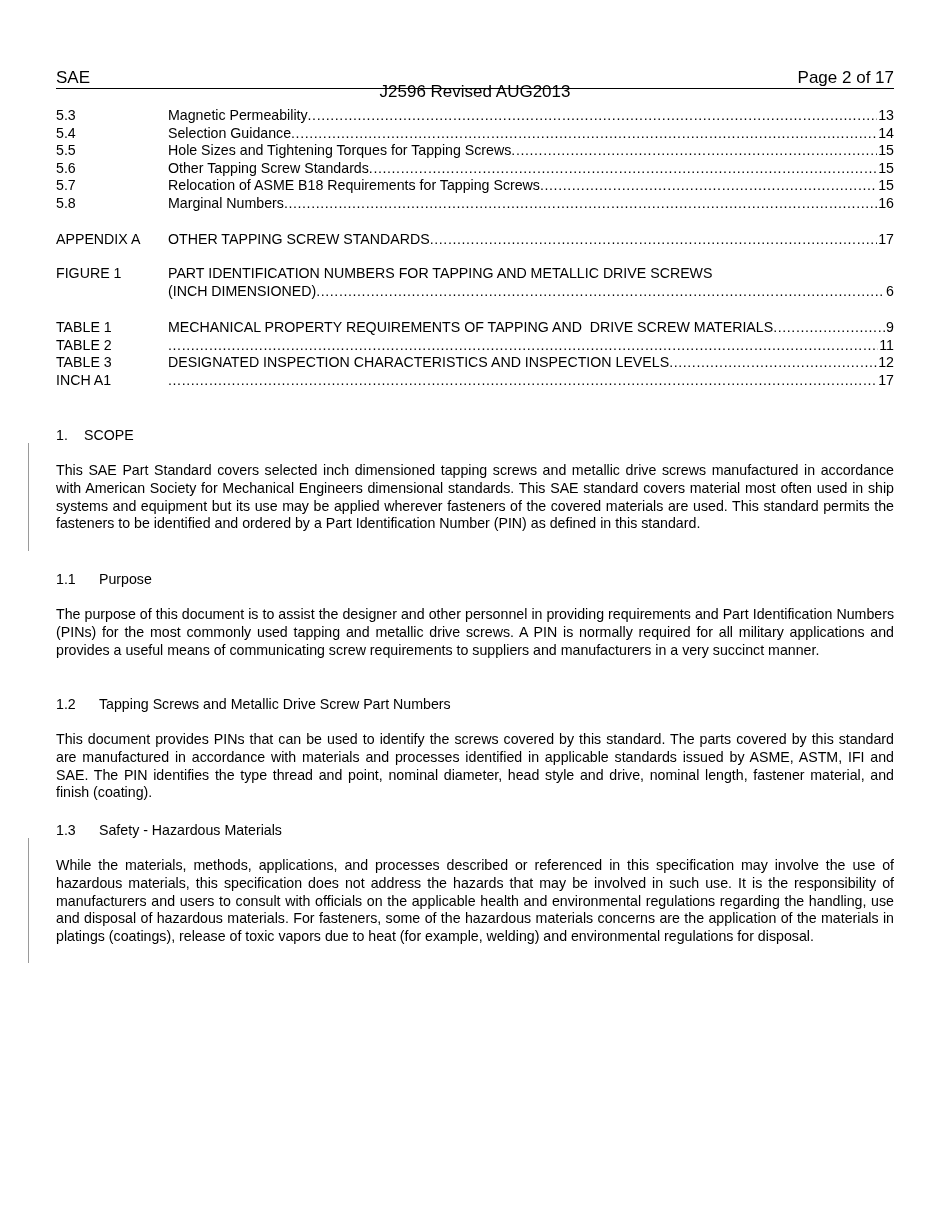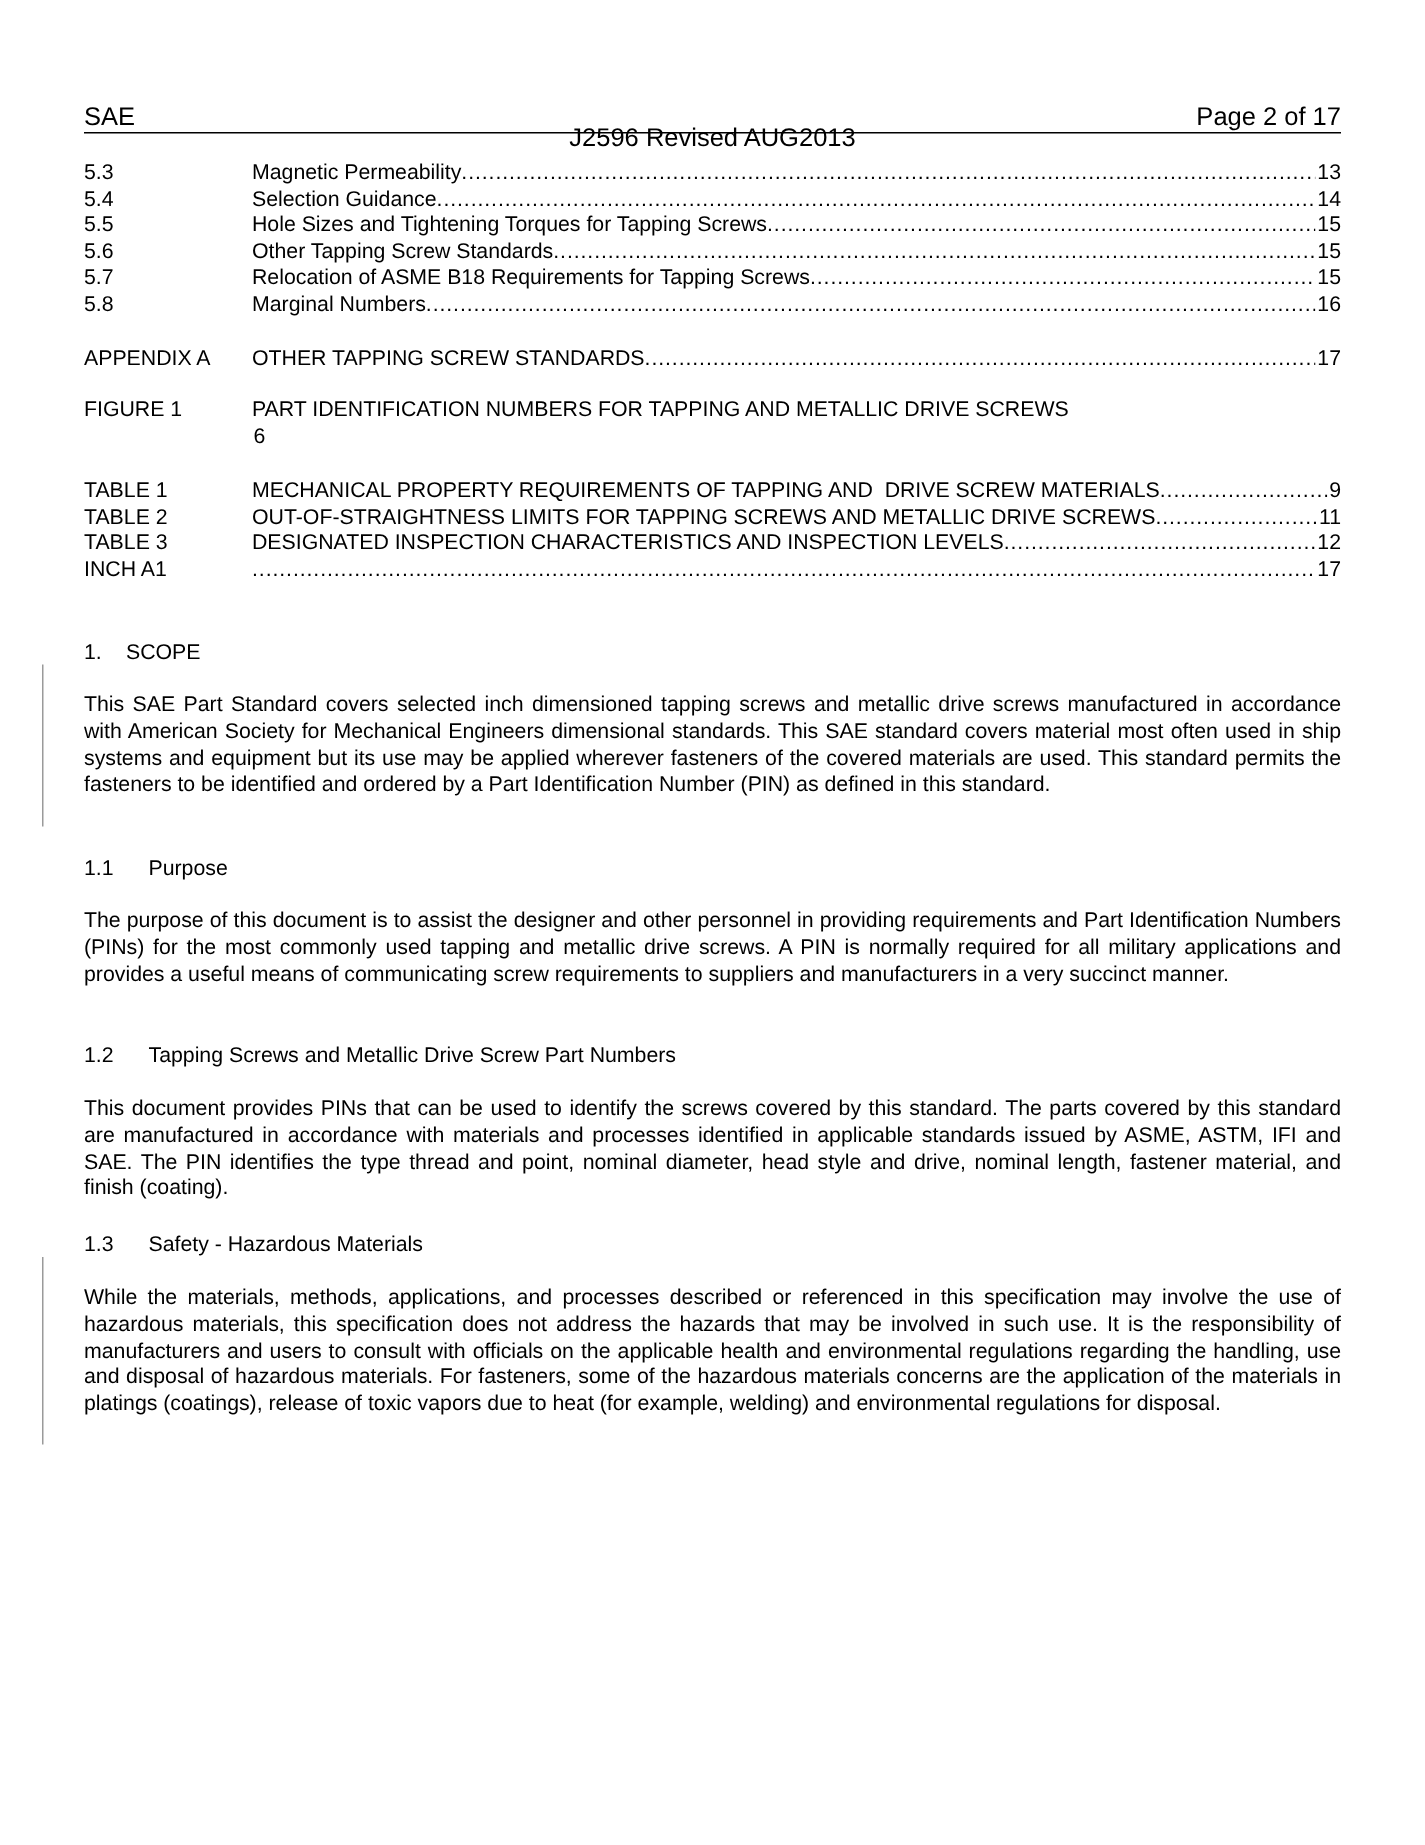--- a/index.html
+++ b/index.html
@@ -101,37 +101,40 @@
 
   <div class="toc" style="top:265px;">
     <div class="toc-row plain">
       <span class="toc-num">FIGURE 1</span>
       <span class="toc-title-wrap">
           <span class="toc-title">PART IDENTIFICATION NUMBERS FOR TAPPING AND METALLIC DRIVE SCREWS</span>
         </span>
     </div>
     <div class="toc-row">
       <span class="toc-num"></span>
+      <span class="toc-title-wrap">
+          <span class="toc-title">(INCH DIMENSIONED)</span>
+          <span class="toc-dots"></span>
+        </span>
       <span class="toc-page">6</span>
     </div>
   </div>
 
   <div class="toc" style="top:319px;">
     <div class="toc-row">
       <span class="toc-num">TABLE 1</span>
       <span class="toc-title-wrap">
           <span class="toc-title" style="white-space:pre">MECHANICAL PROPERTY REQUIREMENTS OF TAPPING AND  DRIVE SCREW MATERIALS</span>
           <span class="toc-dots"></span>
         </span>
       <span class="toc-page">9</span>
     </div>
     <div class="toc-row">
       <span class="toc-num">TABLE 2</span>
       <span class="toc-title-wrap">
-          <span class="toc-title">OUT-OF-STRAIGHTNESS LIMITS FOR TAPPING SCREWS AND METALLIC DRIVE SCREWS</span>
           <span class="toc-dots"></span>
         </span>
       <span class="toc-page">11</span>
     </div>
     <div class="toc-row">
       <span class="toc-num">TABLE 3</span>
       <span class="toc-title-wrap">
           <span class="toc-title">DESIGNATED INSPECTION CHARACTERISTICS AND INSPECTION LEVELS</span>
           <span class="toc-dots"></span>
         </span>

